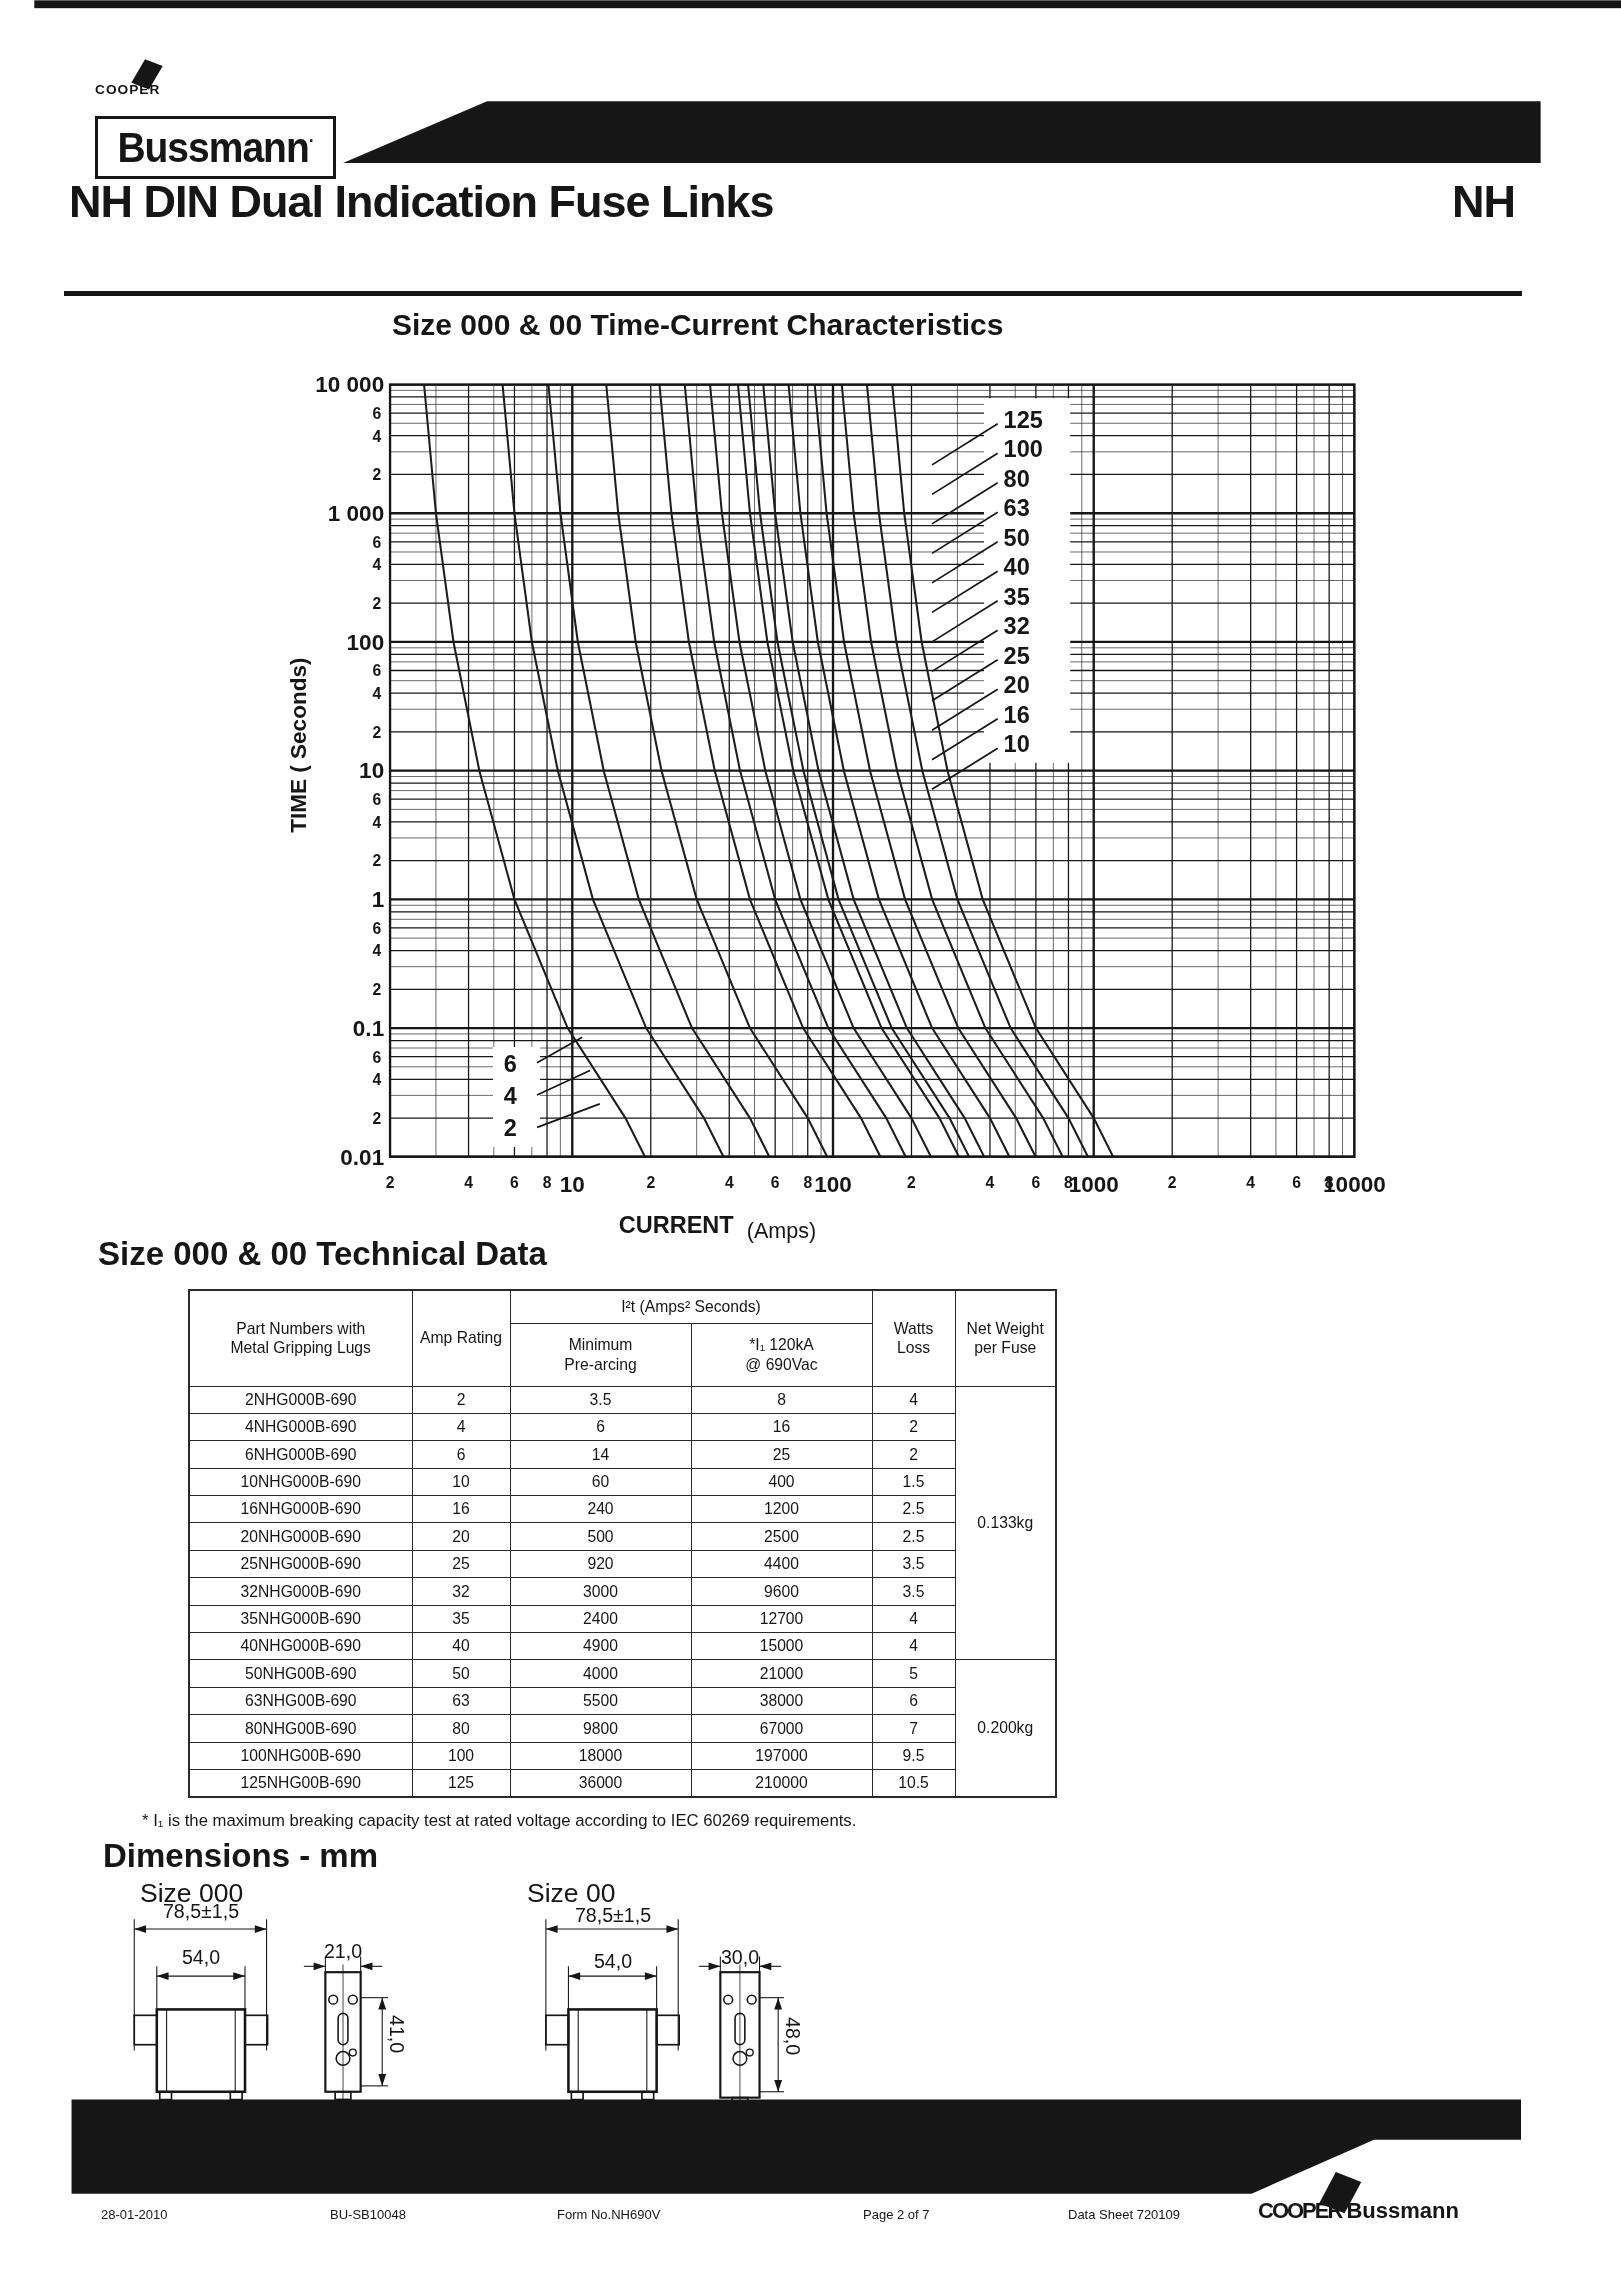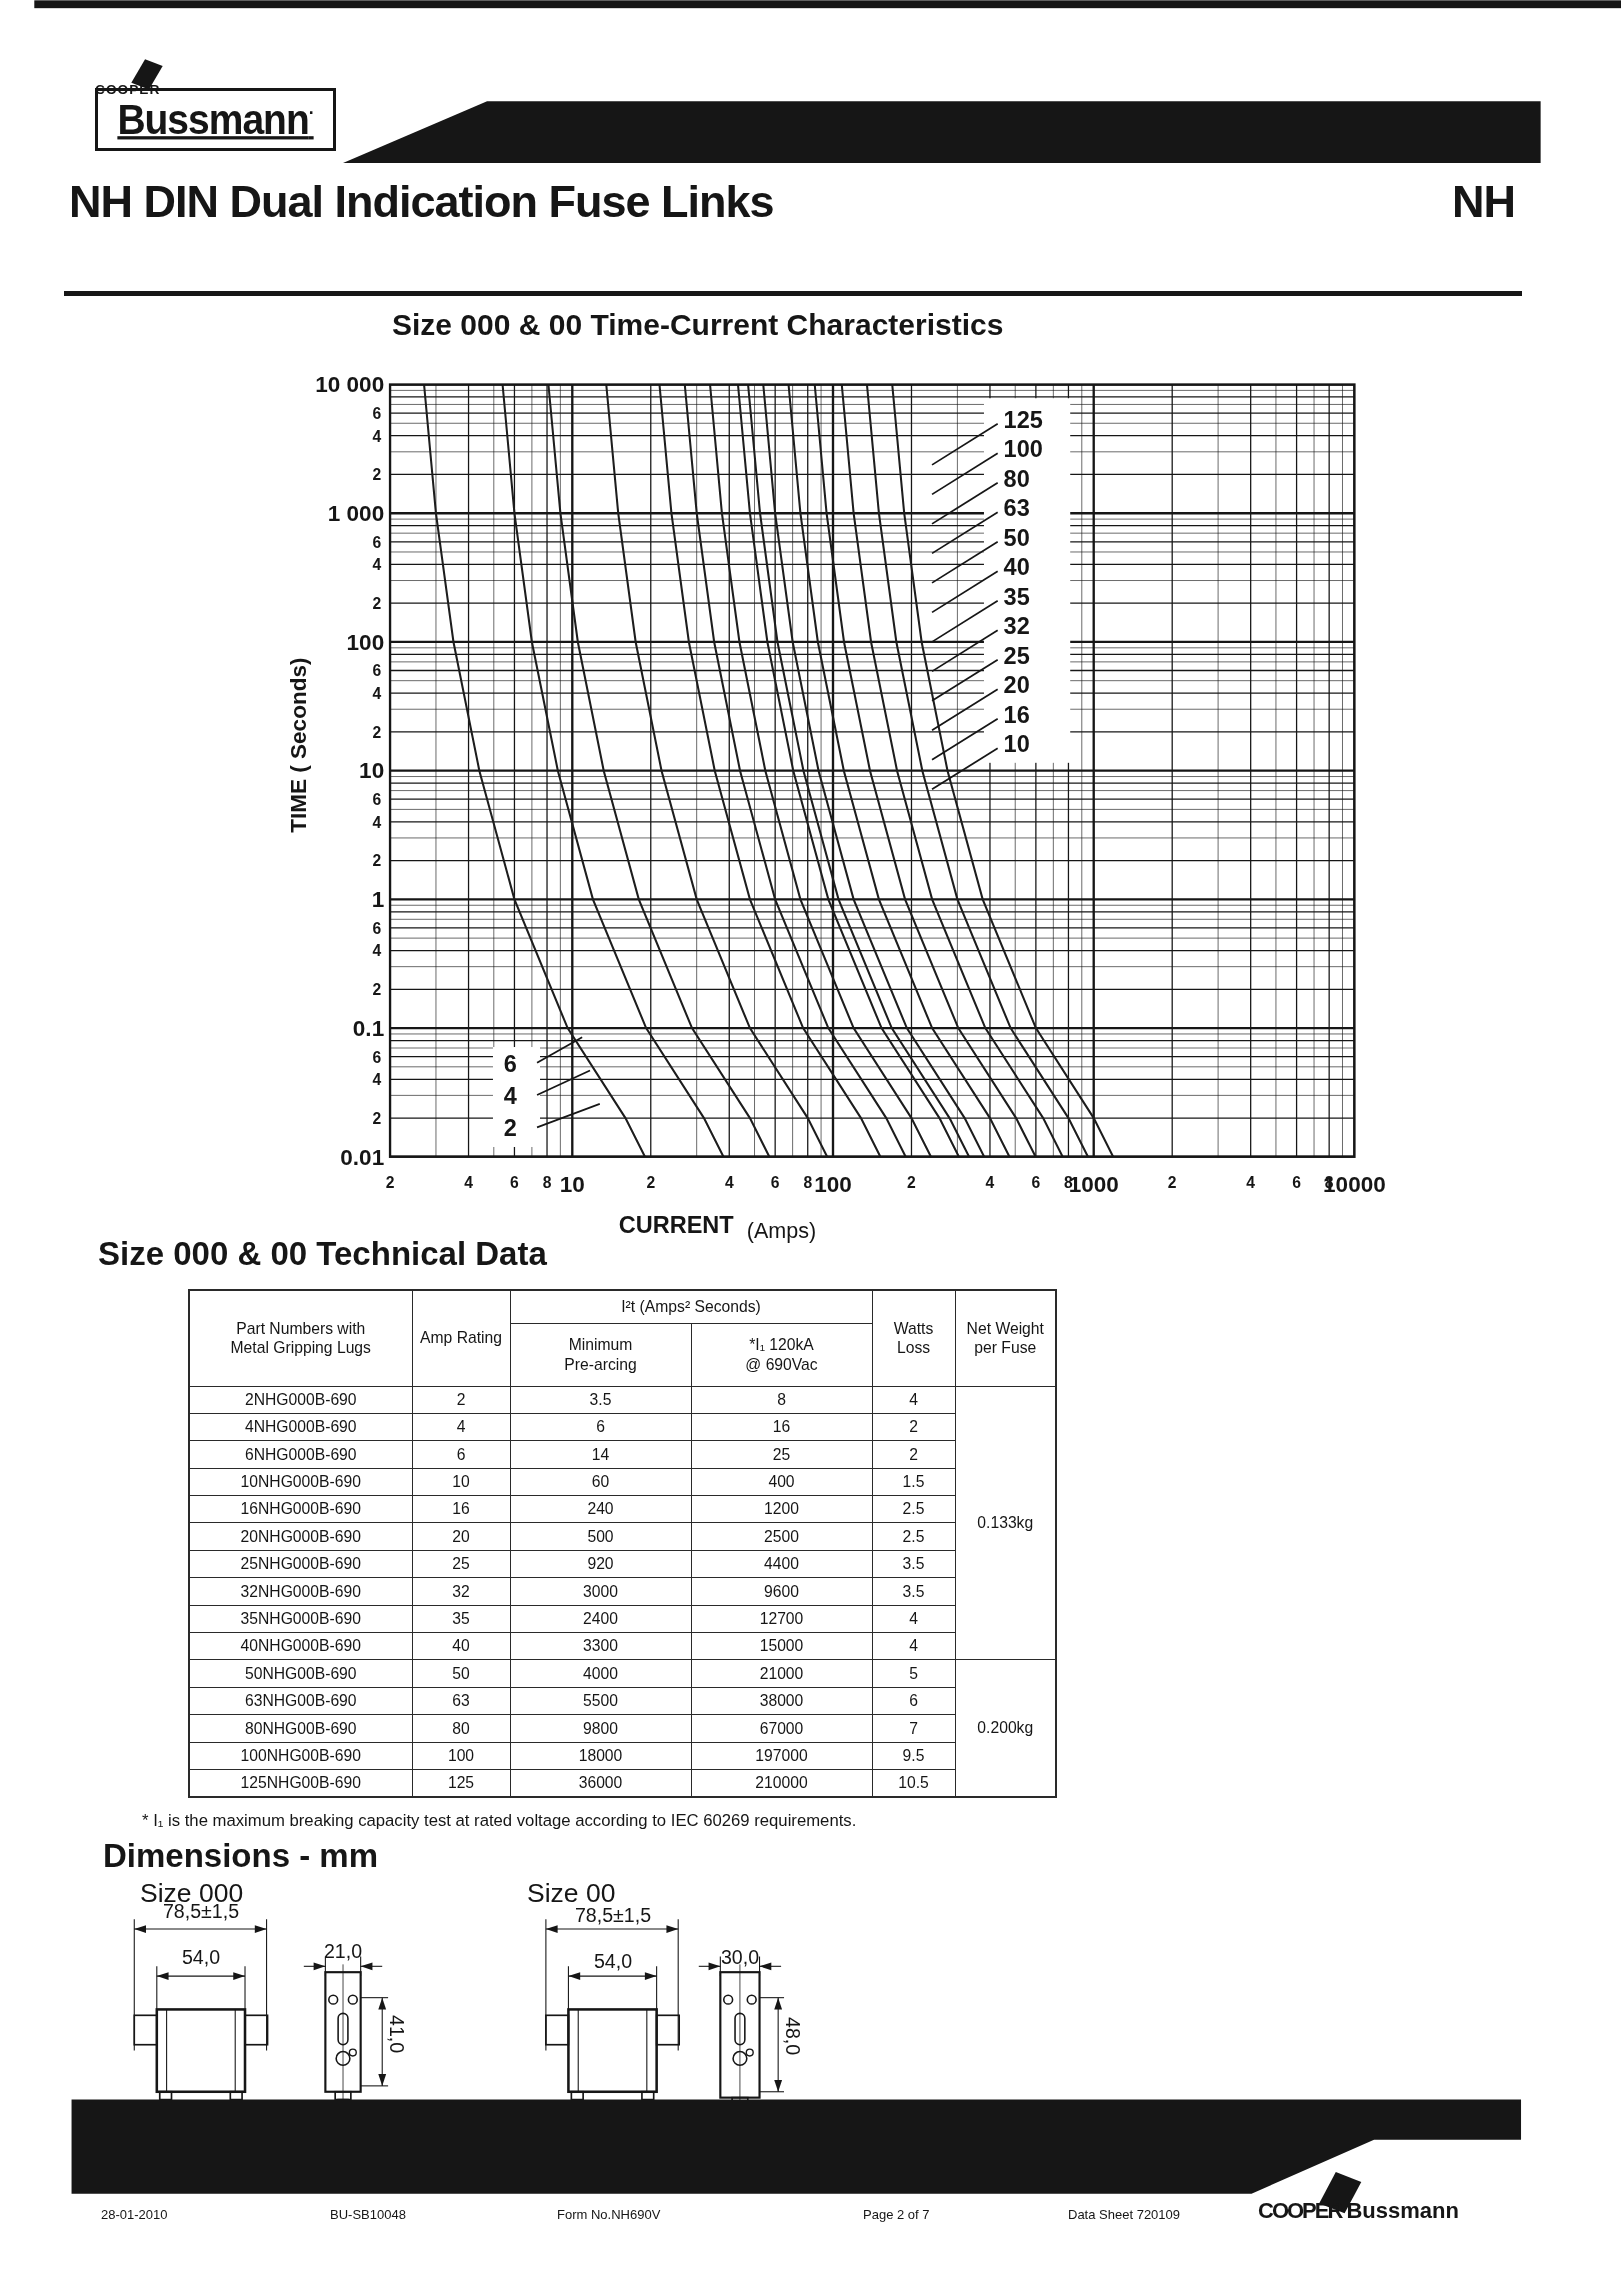--- a/index.html
+++ b/index.html
@@ -328,21 +328,21 @@
         <polygon points="794,2038 790,2050 798,2050" fill="#161616"></polygon>
         <polygon points="794,2134 790,2122 798,2122" fill="#161616"></polygon>
       </g>
 
     <polygon points="73,2142 1552,2142 1552,2183 1402,2183 1277,2238 73,2238" fill="#161616"></polygon>
 
     <polygon points="1346,2248 1363,2216 1389,2226 1372,2258" fill="#161616"></polygon>
   </svg>
 
   <div class="abs brand-small" style="left:95px;top:82px;">COOPER</div>
-  <div class="abs logo-box" style="left:95px;top:88px;width:235px;height:57px;text-decoration:underline;">
+  <div class="abs logo-box" style="left:95px;top:116px;width:235px;height:57px;">
     <span class="logo-text"><span>Bussmann</span><span class="logo-dot">·</span></span>
   </div>
   <div class="abs title" style="left:69px;top:176px;">NH DIN Dual Indication Fuse Links</div>
   <div class="abs title" style="left:1372px;top:176px;width:143px;text-align:right;">NH</div>
   <div class="abs ink" style="left:64px;top:291px;width:1458px;height:4.9px;"></div>
 
   <div class="abs chart-title" style="left:392px;top:308px;width:823px;">Size 000 &amp; 00 Time-Current Characteristics</div>
 
   <div class="abs section-heading" style="left:98px;top:1235px;">Size 000 &amp; 00 Technical Data</div>
 
@@ -444,21 +444,21 @@
         <tr>
           <td>35NHG000B-690</td>
           <td>35</td>
           <td>2400</td>
           <td>12700</td>
           <td>4</td>
         </tr>
         <tr>
           <td>40NHG000B-690</td>
           <td>40</td>
-          <td>3300</td>
+          <td>4900</td>
           <td>15000</td>
           <td>4</td>
         </tr>
         <tr>
           <td>50NHG00B-690</td>
           <td>50</td>
           <td>4000</td>
           <td>21000</td>
           <td>5</td>
           <td rowspan="5">0.200kg</td>

